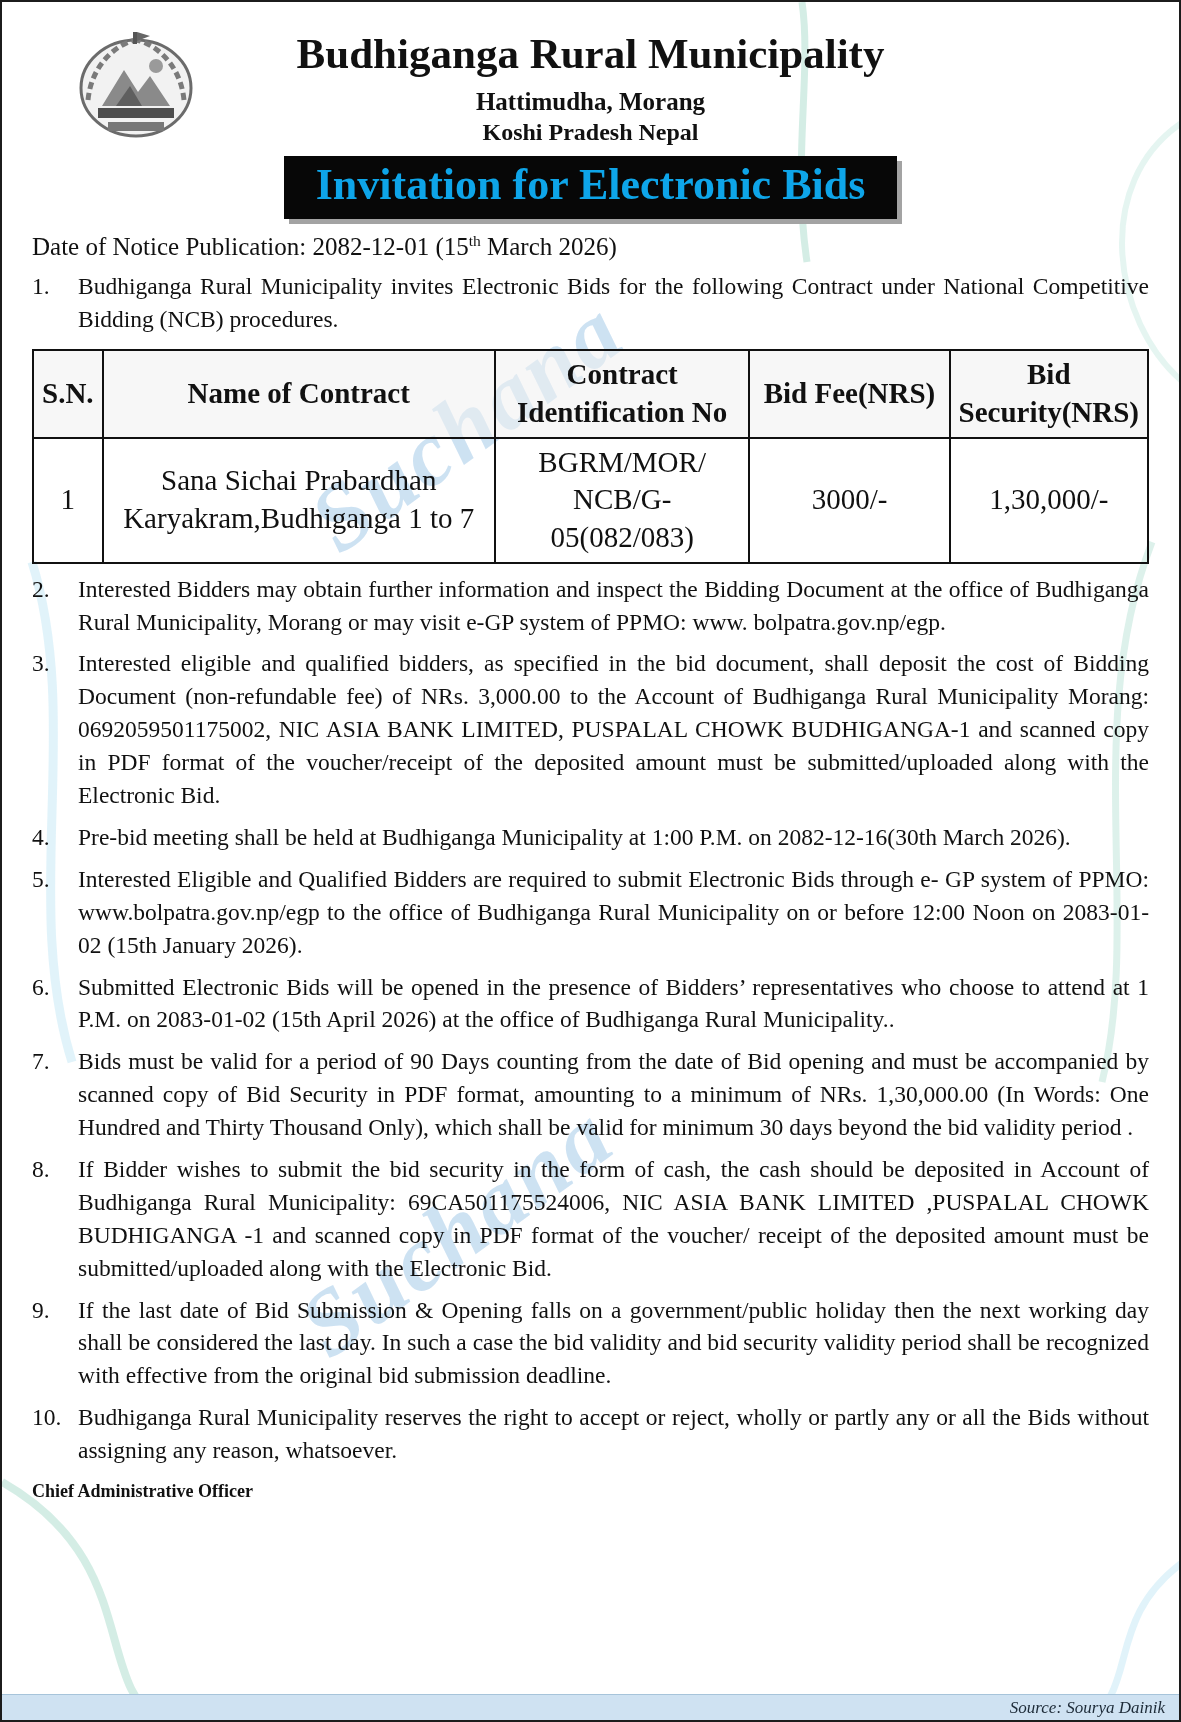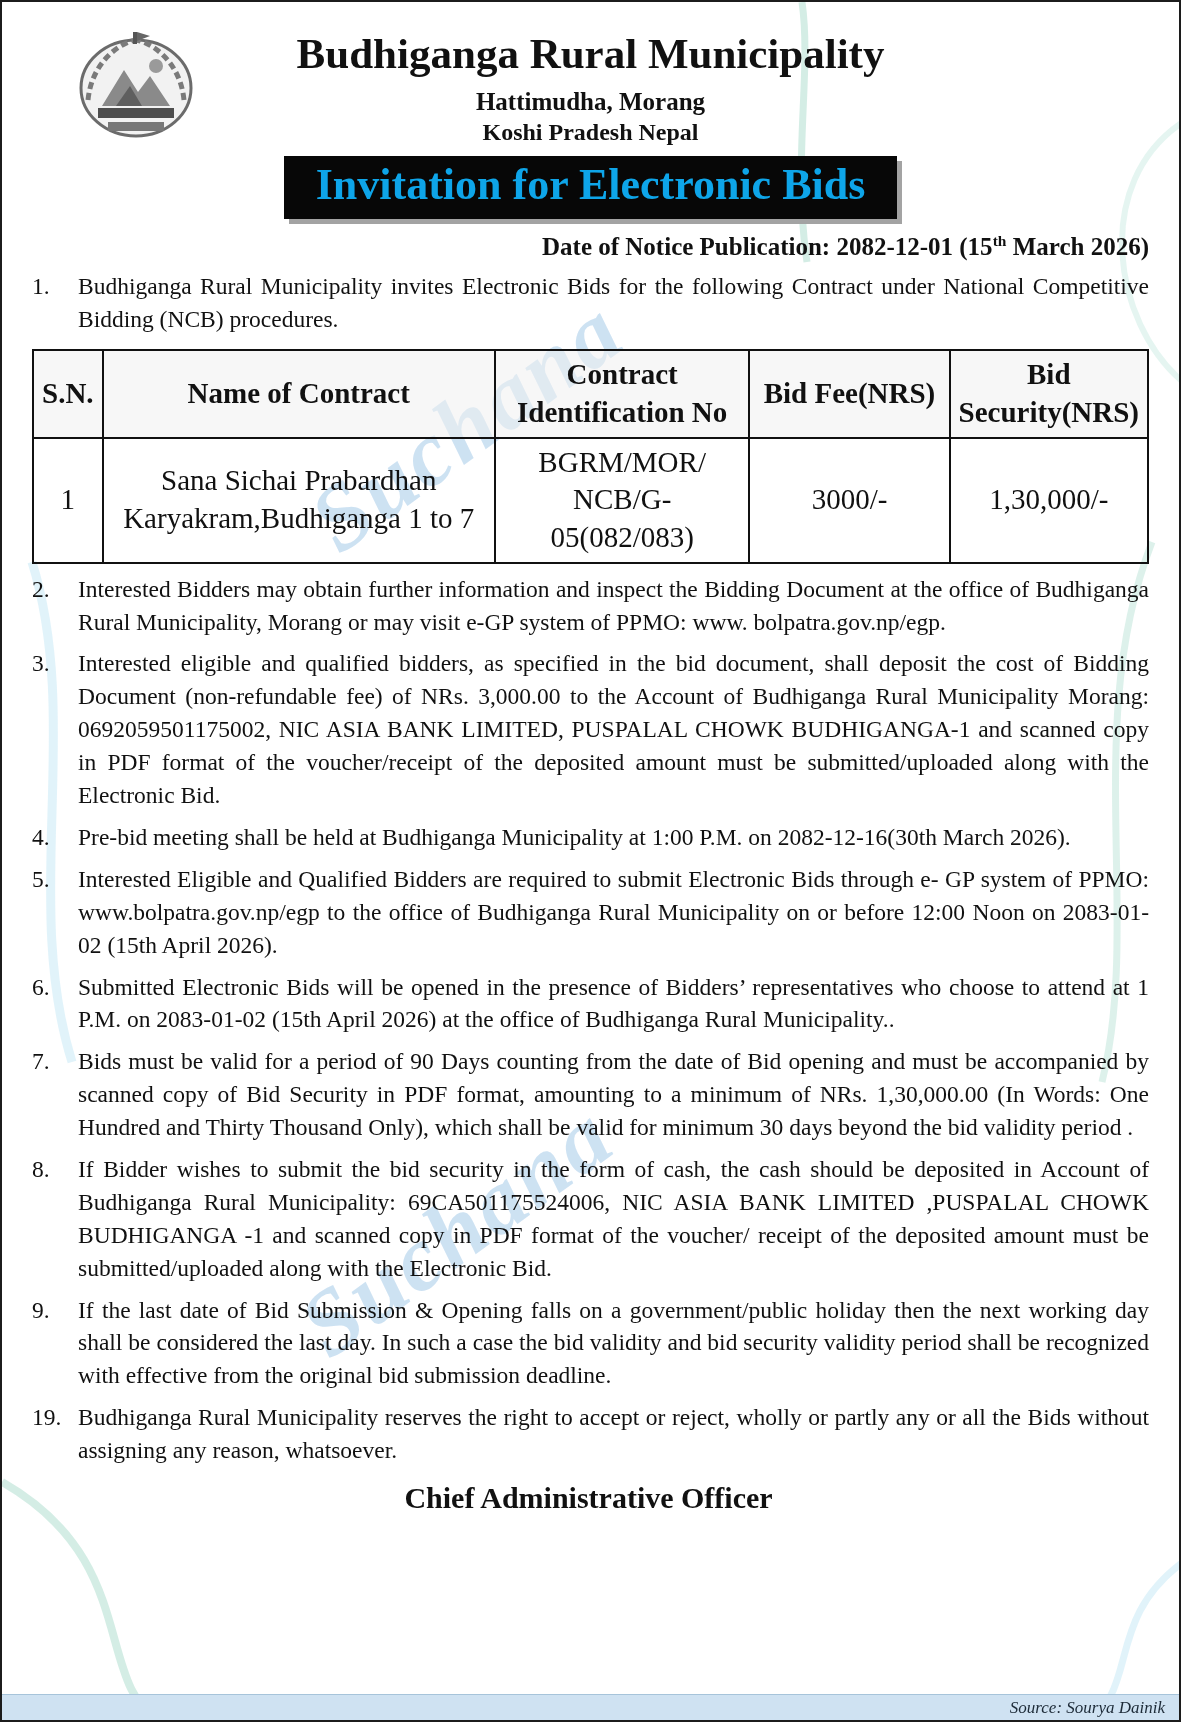--- a/index.html
+++ b/index.html
@@ -40,21 +40,21 @@
 
   .banner-wrap { text-align:center; margin-top:10px; }
   .banner {
     display:inline-block;
     background:#070707; color:#0ea5e9;
     font-size:44px; font-weight:bold;
     padding:3px 32px 9px 32px;
     box-shadow:5px 5px 0 #a3a3a3;
   }
 
-  .date-line { text-align:right; font-weight:bold; font-size:25px; margin-top:13px; }
+  .date-line { text-align:left; font-weight:normal; font-size:25px; margin-top:13px; }
   .date-line sup { font-size:0.62em; }
 
   
   .item { display:flex; font-size:23.5px; line-height:1.40; margin-top:9px; }
   .item .num { flex:0 0 46px; }
   .item .txt { flex:1; text-align:justify; }
 
   
   table.bids {
     width:100%; border-collapse:collapse;
@@ -66,21 +66,21 @@
     text-align:center; vertical-align:middle;
     padding:5px 8px;
   }
   table.bids th { font-weight:bold; background:rgba(240,240,240,.55); }
   col.c-sn  { width:58px; }
   col.c-nm  { width:400px; }
   col.c-id  { width:260px; }
   col.c-fee { width:205px; }
   col.c-sec { width:198px; }
 
-  .signature { text-align:center; font-weight:bold; font-size:30px; margin-top:14px; padding-right:4px; }
+  .signature { text-align:left; font-weight:bold; font-size:18px; margin-top:14px; padding-right:4px; }
 
   
   .footer-bar {
     position:absolute; left:0; right:0; bottom:0; height:26px;
     background:#cfe2f2; border-top:1px solid #a7c4da;
     display:flex; align-items:center; justify-content:flex-end;
     padding-right:14px;
     font-style:italic; font-size:17px; color:#1d2b38;
     z-index:2;
   }
@@ -169,40 +169,40 @@
     <div class="item">
       <span class="num">3.</span>
       <span class="txt">Interested eligible and qualified bidders, as specified in the bid document, shall deposit the cost of Bidding Document (non-refundable fee) of NRs. 3,000.00  to the Account of Budhiganga Rural Municipality Morang: 0692059501175002, NIC ASIA BANK LIMITED, PUSPALAL CHOWK BUDHIGANGA-1 and scanned copy in PDF format of the voucher/receipt of the deposited amount must be submitted/uploaded along with the Electronic Bid.</span>
     </div>
     <div class="item">
       <span class="num">4.</span>
       <span class="txt">Pre-bid meeting shall be held at Budhiganga Municipality at 1:00 P.M. on 2082-12-16(30th March 2026).</span>
     </div>
     <div class="item">
       <span class="num">5.</span>
-      <span class="txt">Interested Eligible and Qualified Bidders are required to submit Electronic Bids through e- GP system of PPMO: www.bolpatra.gov.np/egp to the office of Budhiganga Rural Municipality on or before 12:00 Noon on 2083-01-02 (15th April 2026).</span>
+      <span class="txt">Interested Eligible and Qualified Bidders are required to submit Electronic Bids through e- GP system of PPMO: www.bolpatra.gov.np/egp to the office of Budhiganga Rural Municipality on or before 12:00 Noon on 2083-01-02 (15th January 2026).</span>
     </div>
     <div class="item">
       <span class="num">6.</span>
       <span class="txt">Submitted Electronic Bids will be opened in the presence of Bidders’ representatives who choose to attend at 1 P.M. on 2083-01-02 (15th April 2026) at the office of Budhiganga Rural Municipality..</span>
     </div>
     <div class="item">
       <span class="num">7.</span>
       <span class="txt">Bids must be valid for a period of 90 Days counting from the date of Bid opening and must be accompanied by scanned copy of Bid Security in PDF format, amounting to a minimum of NRs. 1,30,000.00 (In Words: One Hundred and Thirty Thousand Only), which shall be valid for minimum 30 days beyond the bid validity period .</span>
     </div>
     <div class="item">
       <span class="num">8.</span>
       <span class="txt">If Bidder wishes to submit the bid security in the form of cash, the cash should be  deposited in Account of Budhiganga Rural Municipality: 69CA501175524006, NIC ASIA BANK LIMITED ,PUSPALAL CHOWK BUDHIGANGA -1 and scanned copy in PDF format of the voucher/ receipt of the deposited amount must be submitted/uploaded along with the Electronic Bid.</span>
     </div>
     <div class="item">
       <span class="num">9.</span>
       <span class="txt">If the last date of Bid Submission &amp; Opening falls on a government/public holiday then the next working day shall be considered the last day. In such a case the bid validity and bid security validity period shall be recognized with effective from the original bid submission deadline.</span>
     </div>
     <div class="item">
-      <span class="num">19.</span>
+      <span class="num">10.</span>
       <span class="txt">Budhiganga Rural Municipality reserves the right to accept or reject, wholly or partly any or all the Bids without assigning any reason, whatsoever.</span>
     </div>
 
     <div class="signature">Chief Administrative Officer</div>
 
   </div>
 
   <div class="footer-bar">
     <span>Source: Sourya Dainik</span>
   </div>

